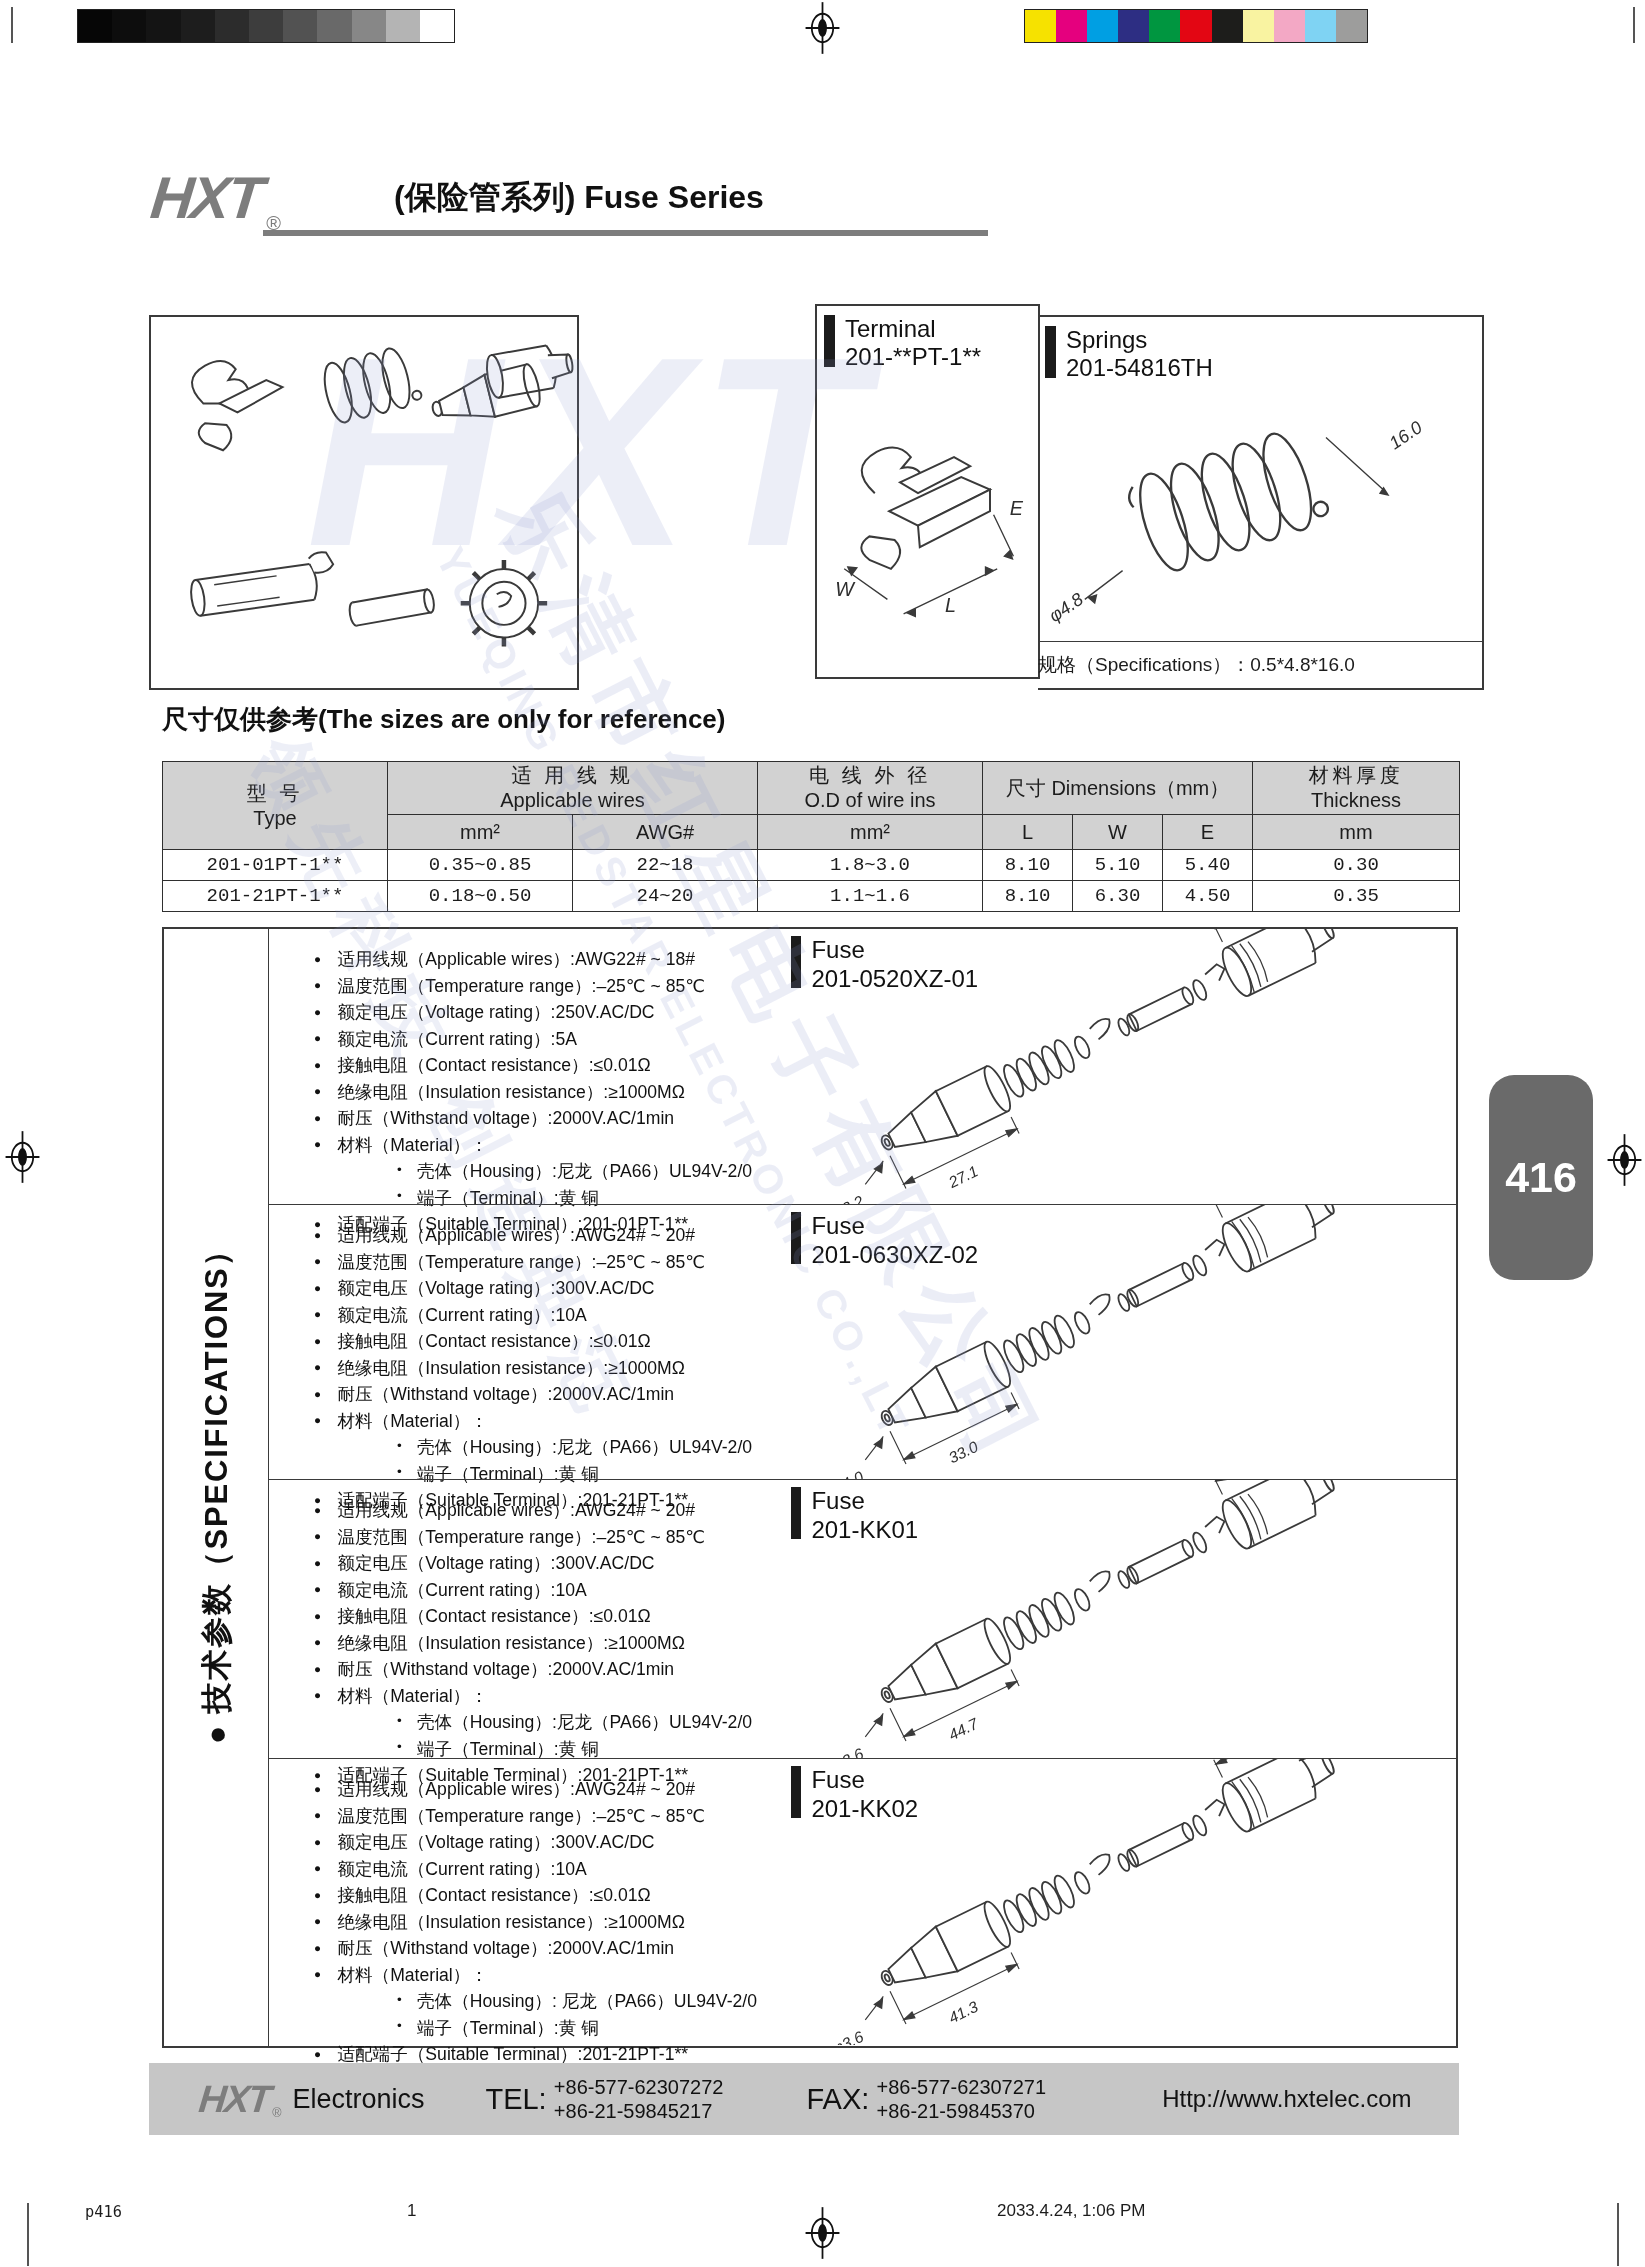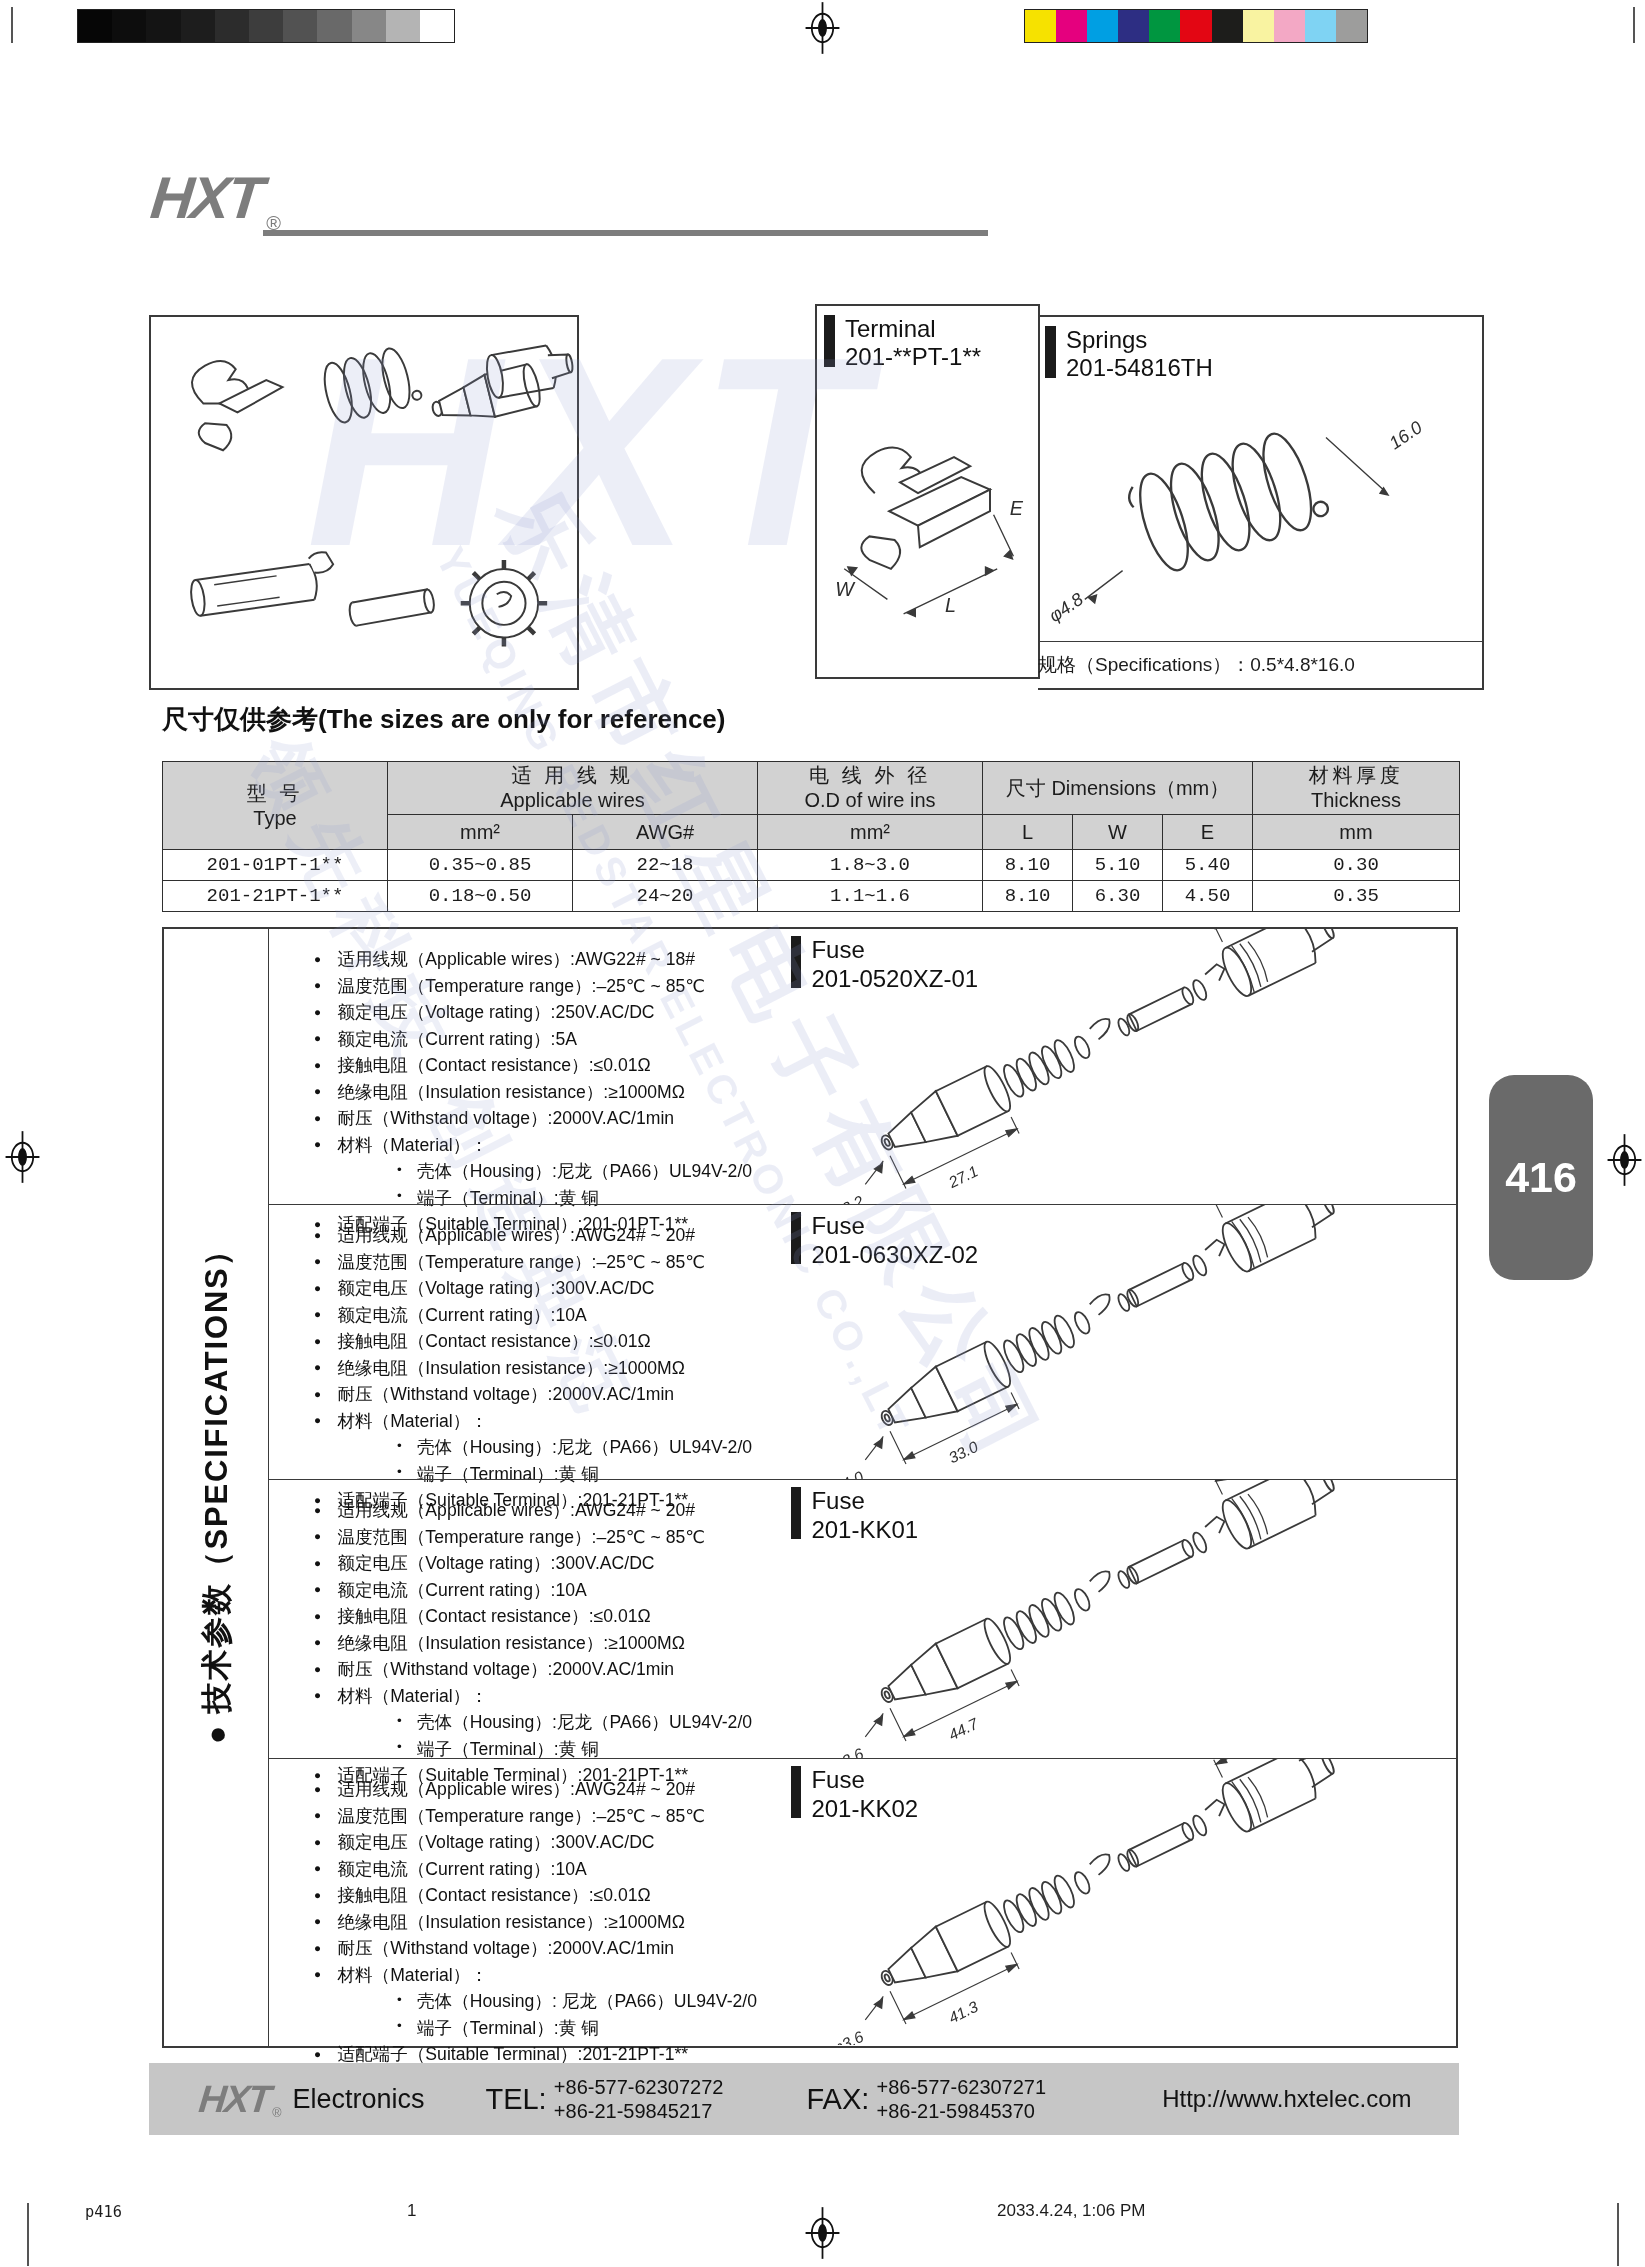--- a/index.html
+++ b/index.html
@@ -162,20 +162,21 @@
           <line x1="4" y1="29" x2="42" y2="29"></line>
       <ellipse cx="23" cy="29" rx="4" ry="9" fill="#111"></ellipse>
         </g>
       </svg>
   </div>
 
   <div id="logo-row">
     <span class="hxt-logo">HXT</span>
     <span class="hxt-reg">®</span>
   </div>
+  <div id="page-title">(保险管系列) Fuse Series</div>
   <div id="title-rule"></div>
 
   <div class="obox" id="collage-box">
     <svg width="425" height="370" viewBox="0 0 472 411">
       <g stroke="#3a3a3a" stroke-width="2.2" fill="#fff">
 
         <path d="M58,96 q-26,-26 2,-42 q22,-12 34,4 l-8,12 q16,-4 22,10 l-18,16 Z"></path>
         <path d="M76,96 L128,70 L146,78 L96,106 Z"></path>
         <path d="M60,118 q-14,10 0,22 l20,8 q16,-14 4,-28 Z"></path>
 

